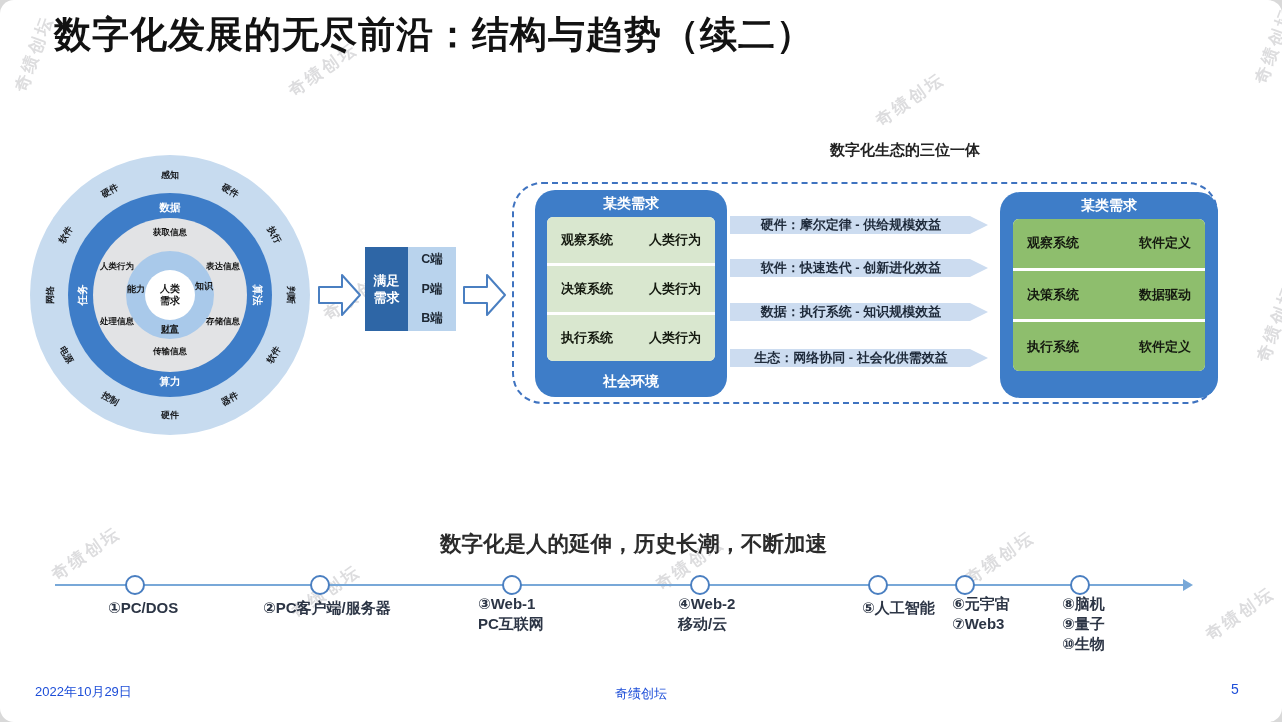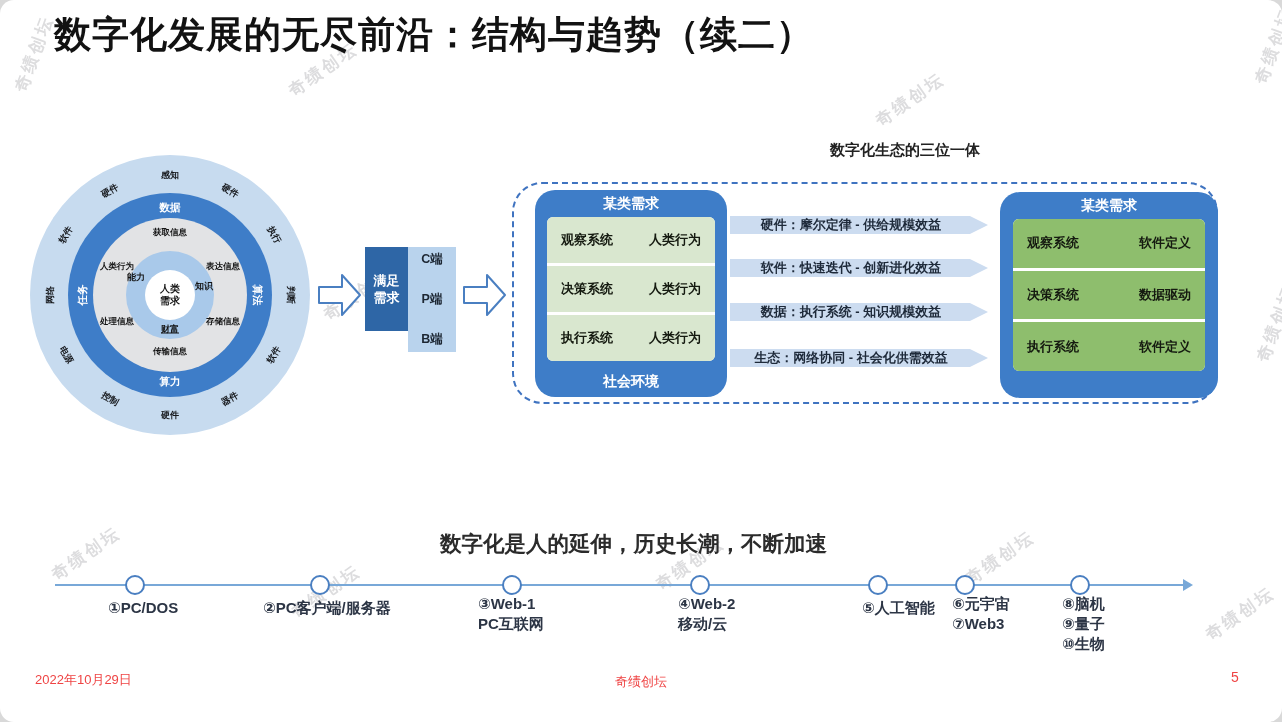--- a/index.html
+++ b/index.html
@@ -16,21 +16,21 @@
   .clabel{position:absolute;font-weight:700;white-space:nowrap;transform:translate(-50%,-50%);}
   .outerlbl{font-size:9px;color:#16181c;}
   .darklbl{font-size:10.5px;color:#ffffff;}
   .graylbl{font-size:8.5px;color:#141414;}
   .innerlbl{font-size:9px;color:#141414;}
   .centerlbl{font-size:10px;color:#141414;text-align:center;line-height:12px;font-weight:800;}
   
   .demandbox{left:365px;top:247px;width:43px;height:84px;background:#2e66a6;color:#fff;
              display:flex;align-items:center;justify-content:center;text-align:center;
              font-size:13px;font-weight:700;line-height:17px;z-index:2;}
-  .cpbbox{left:408px;top:247px;width:48px;height:105px;background:#b9d3ed;z-index:2;
+  .cpbbox{left:408px;top:247px;width:48px;height:84px;background:#b9d3ed;z-index:2;
           display:flex;flex-direction:column;align-items:center;justify-content:space-between;
           padding:4px 0;box-sizing:border-box;font-size:12.5px;font-weight:700;color:#1d2733;}
   
   .dashedbox{left:512px;top:182px;width:706px;height:222px;border:2px dashed #3f73c0;
              border-radius:30px;box-sizing:border-box;z-index:1;}
   .bluebox{background:#3e7dc8;border-radius:20px;z-index:2;}
   .boxhdr{position:absolute;left:0;right:0;text-align:center;color:#ffffff;font-size:14px;font-weight:800;}
   .greenrows{position:absolute;border-radius:6px;overflow:hidden;display:flex;flex-direction:column;gap:3px;background:#fff;}
   .grow{flex:1;display:flex;align-items:center;justify-content:space-between;
         padding:0 14px;font-size:13px;font-weight:800;color:#151a10;}
@@ -40,21 +40,21 @@
           font-size:13px;font-weight:800;color:#1e2a3a;white-space:nowrap;}
   
   .tlheading{left:440px;top:529px;font-size:21.5px;font-weight:700;color:#2b2b2b;z-index:2;white-space:nowrap;}
   .tlline{left:55px;top:584px;width:1128px;height:2px;background:#78a8d8;z-index:1;}
   .tlarrow{left:1183px;top:579px;width:0;height:0;border-left:10px solid #78a8d8;
            border-top:6px solid transparent;border-bottom:6px solid transparent;z-index:1;}
   .tlnode{width:20px;height:20px;border-radius:50%;background:#fff;border:2px solid #4a7fc1;
           box-sizing:border-box;z-index:2;}
   .tllabel{font-size:15px;font-weight:600;color:#2c3545;line-height:20px;z-index:2;white-space:nowrap;}
   .tllabel span{display:block;}
-  .footer{font-size:13px;color:#ef4444;z-index:2;white-space:nowrap;}
+  .footer{font-size:13px;color:#1d4ed8;z-index:2;white-space:nowrap;margin-top:12px;}
 </style>
 </head>
 <body>
 
 <div class="slide">
 
   <span class="wm" style="left:-6px;top:42px;transform:rotate(-70deg);">奇绩创坛</span>
   <span class="wm" style="left:283px;top:58px;transform:rotate(-35deg);">奇绩创坛</span>
   <span class="wm" style="left:870px;top:88px;transform:rotate(-35deg);">奇绩创坛</span>
   <span class="wm" style="left:1234px;top:34px;transform:rotate(-70deg);">奇绩创坛</span>
@@ -94,21 +94,21 @@
     <span class="clabel darklbl" style="left:140px;top:227px;">算力</span>
     <span class="clabel darklbl" style="left:53px;top:140px;transform:translate(-50%,-50%) rotate(-90deg);">任务</span>
 
     <span class="clabel graylbl" style="left:140px;top:78px;">获取信息</span>
     <span class="clabel graylbl" style="left:87px;top:112px;">人类行为</span>
     <span class="clabel graylbl" style="left:193px;top:112px;text-align:right;">表达信息</span>
     <span class="clabel graylbl" style="left:87px;top:167px;">处理信息</span>
     <span class="clabel graylbl" style="left:193px;top:167px;">存储信息</span>
     <span class="clabel graylbl" style="left:140px;top:197px;">传输信息</span>
 
-    <span class="clabel innerlbl" style="left:106px;top:122px;">能力</span>
+    <span class="clabel innerlbl" style="left:106px;top:134px;">能力</span>
     <span class="clabel innerlbl" style="left:174px;top:131px;">知识</span>
     <span class="clabel innerlbl" style="left:140px;top:174px;text-decoration:underline;">财富</span>
 
     <div class="clabel centerlbl" style="left:140px;top:140px;">
       <span>人类</span><br>
       <span>需求</span>
     </div>
   </div>
 
   <svg class="abs" style="left:318px;top:272px;z-index:2;" width="44" height="46" viewBox="0 0 44 46">

